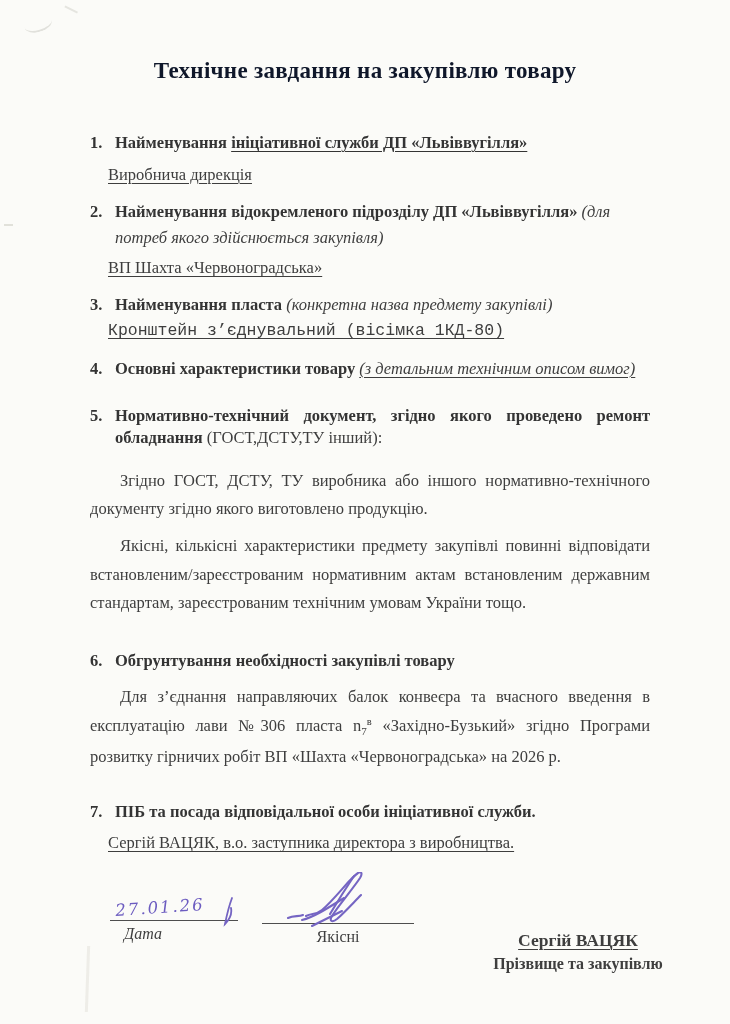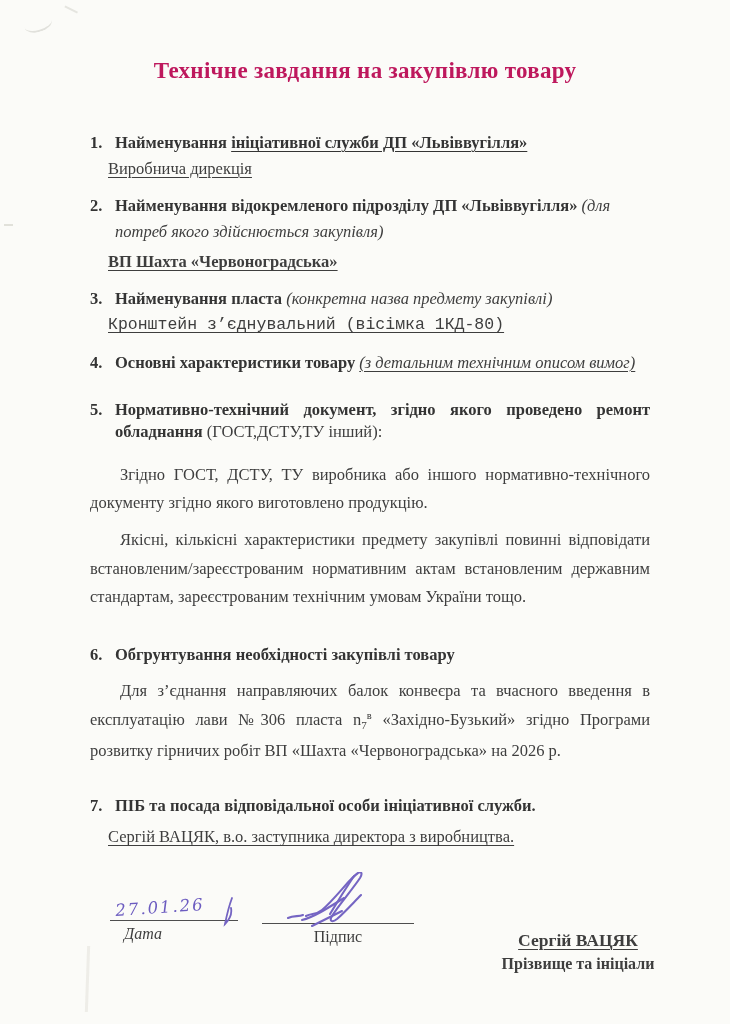--- a/index.html
+++ b/index.html
@@ -17,21 +17,21 @@
   .mark1{left:24px;top:16px;width:28px;height:14px;border-bottom:2px solid #c9c9c1;border-radius:50%;transform:rotate(-16deg);opacity:.5;}
   .mark2{left:62px;top:8px;width:14px;height:10px;border-top:2px solid #cfcfc7;transform:rotate(26deg);opacity:.5;}
   .mark3{left:4px;top:224px;width:9px;height:2px;background:#d2d2ca;opacity:.65;}
   .mark4{left:86px;top:946px;width:3px;height:66px;background:#e3e2db;opacity:.55;transform:rotate(2deg);}
 
   .title{
     margin:58px 30px 0;
     text-align:center;
     font-size:23px;
     font-weight:bold;
-    color:#be185d;
+    color:#0f172a;
     letter-spacing:.3px;
   }
   .content{
     margin:46px 80px 0 88px;
     font-size:16.5px;
     line-height:1.3;
   }
   .item{position:relative;padding-left:27px;line-height:1.55;}
   .item .num{position:absolute;left:2px;}
   .bold{font-weight:bold;color:#343434;}
@@ -44,23 +44,23 @@
     margin:16px 0 0 2px;
     text-align:justify;
     text-indent:30px;
     line-height:1.72;
   }
   sub{font-size:11px;}
   sup{font-size:10.5px;}
 
   
   .m-item1{margin-top:0;}
-  .m-val1{margin-top:2px;}
+  .m-val1{margin-top:8px;}
   .m-item2{margin-top:14px;}
-  .m-val2{margin-top:7px;font-weight:bold;}
+  .m-val2{margin-top:7px;}
   .m-item3{margin-top:13px;}
   .m-val3{margin-top:3px;font-family:Liberation Mono, monospace;}
   .m-item4{margin-top:14px;}
   .m-val4{margin-top:18px;}
   .m-item5{margin-top:24px;line-height:1.35;}
   .m-para51{margin-top:17px;}
   .m-para52{margin-top:9px;}
   .m-item6{margin-top:30px;}
   .m-para6{margin-top:9px;line-height:1.78;}
   .m-item7{margin-top:27px;}
@@ -171,20 +171,20 @@
     <svg class="scribble" viewBox="0 0 152 56" preserveAspectRatio="xMidYMax meet">
       <g fill="none" stroke="#7565c3" stroke-width="2.1" stroke-linecap="round">
         <path d="M26 46 C32 43 36 45 41 43"></path>
         <path d="M44 44 C50 41 54 43 60 38 C74 26 88 6 96 1 C99 -1 101 1 98 6 C90 18 76 34 70 44 C67 49 70 51 75 47 C83 40 92 30 99 23"></path>
         <path d="M40 48 C52 45 66 36 82 26"></path>
         <path d="M50 54 C60 49 70 44 80 39"></path>
         <path d="M92 4 C84 16 74 32 68 42"></path>
       </g>
     </svg>
     <div class="sig-line"></div>
-    <div class="sig-label">Підпис</div>
+    <div class="sig-label">Якісні</div>
   </div>
 
   <div class="sig-col col-name">
     <div class="name-top und">Сергій ВАЦЯК</div>
-    <div class="name-label">Прізвище та ініціали</div>
+    <div class="name-label">Прізвище та закупівлю</div>
   </div>
 </div>
 
 </body></html>

